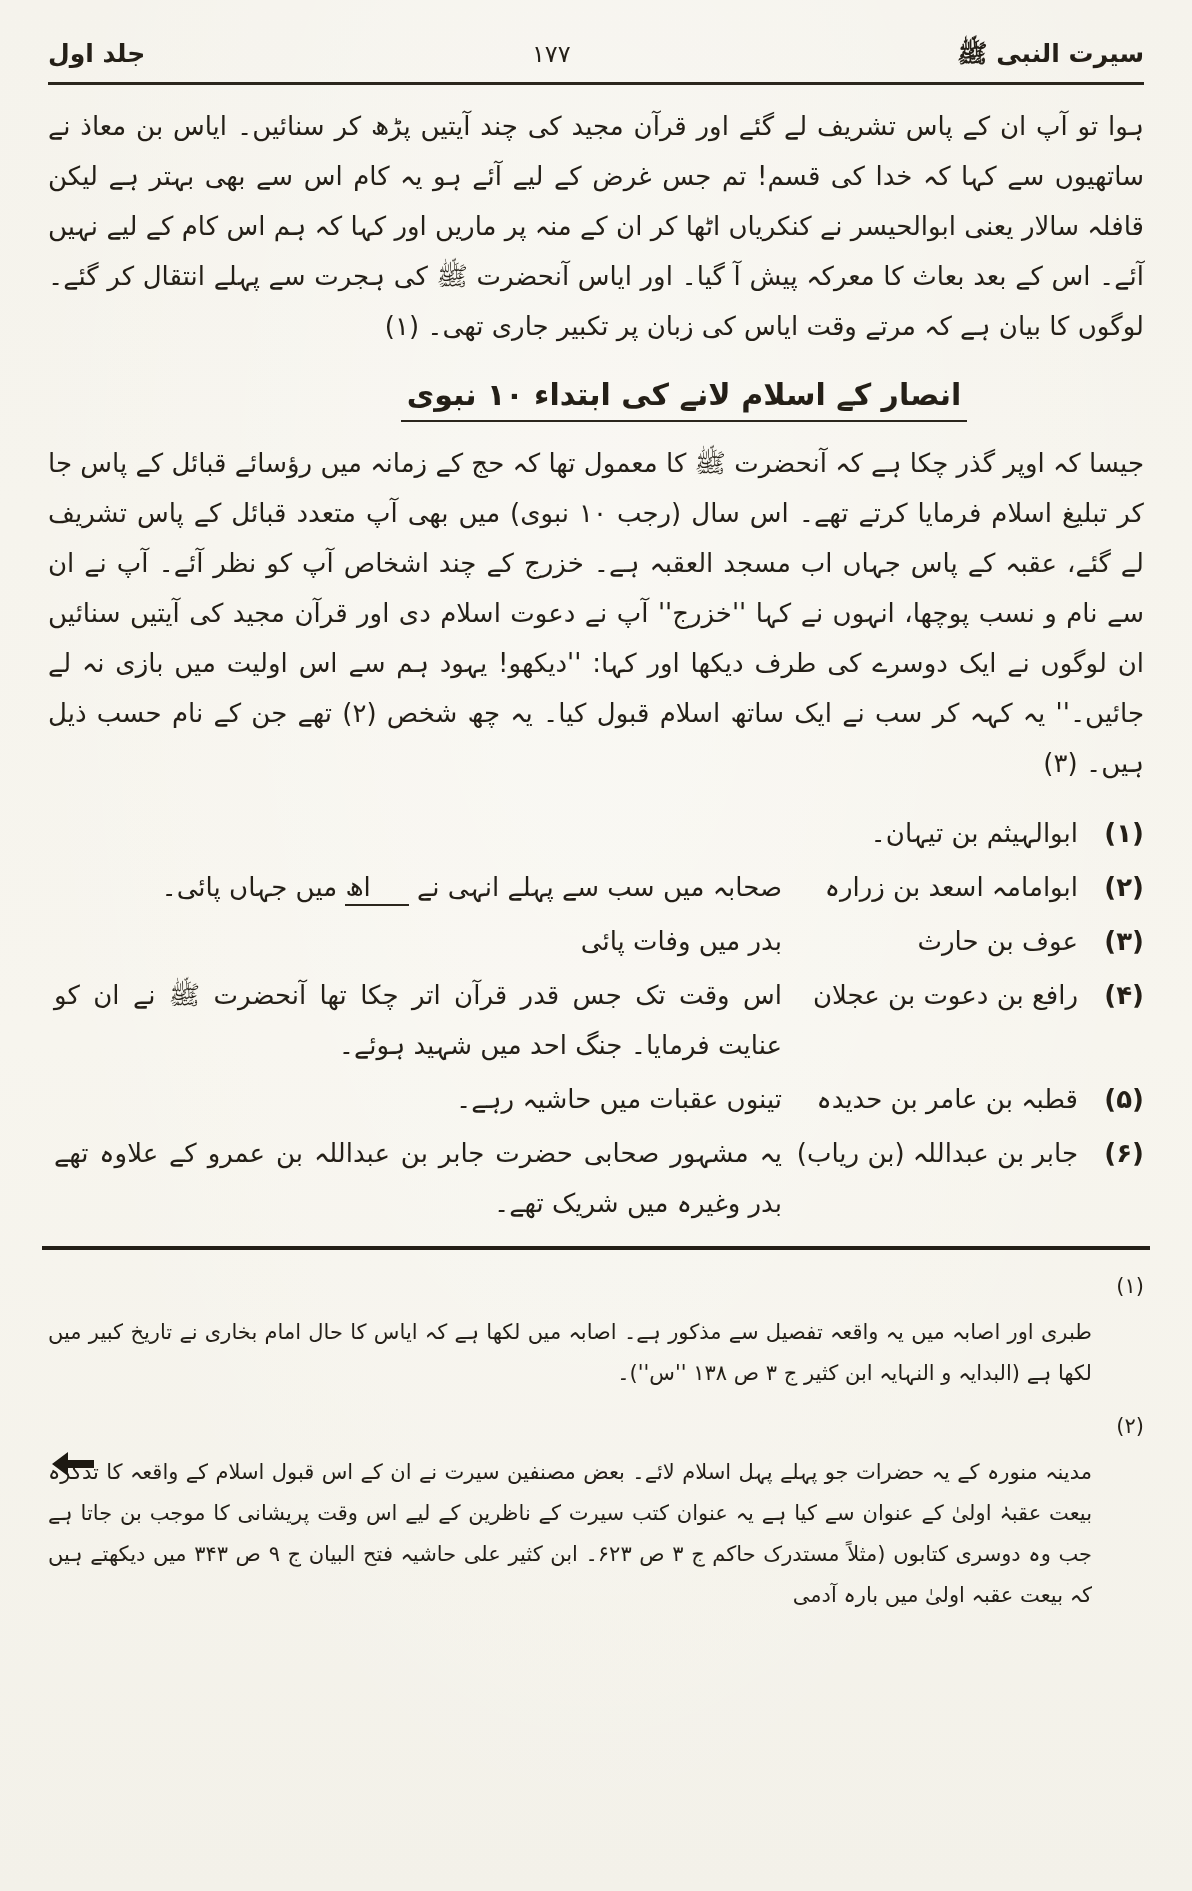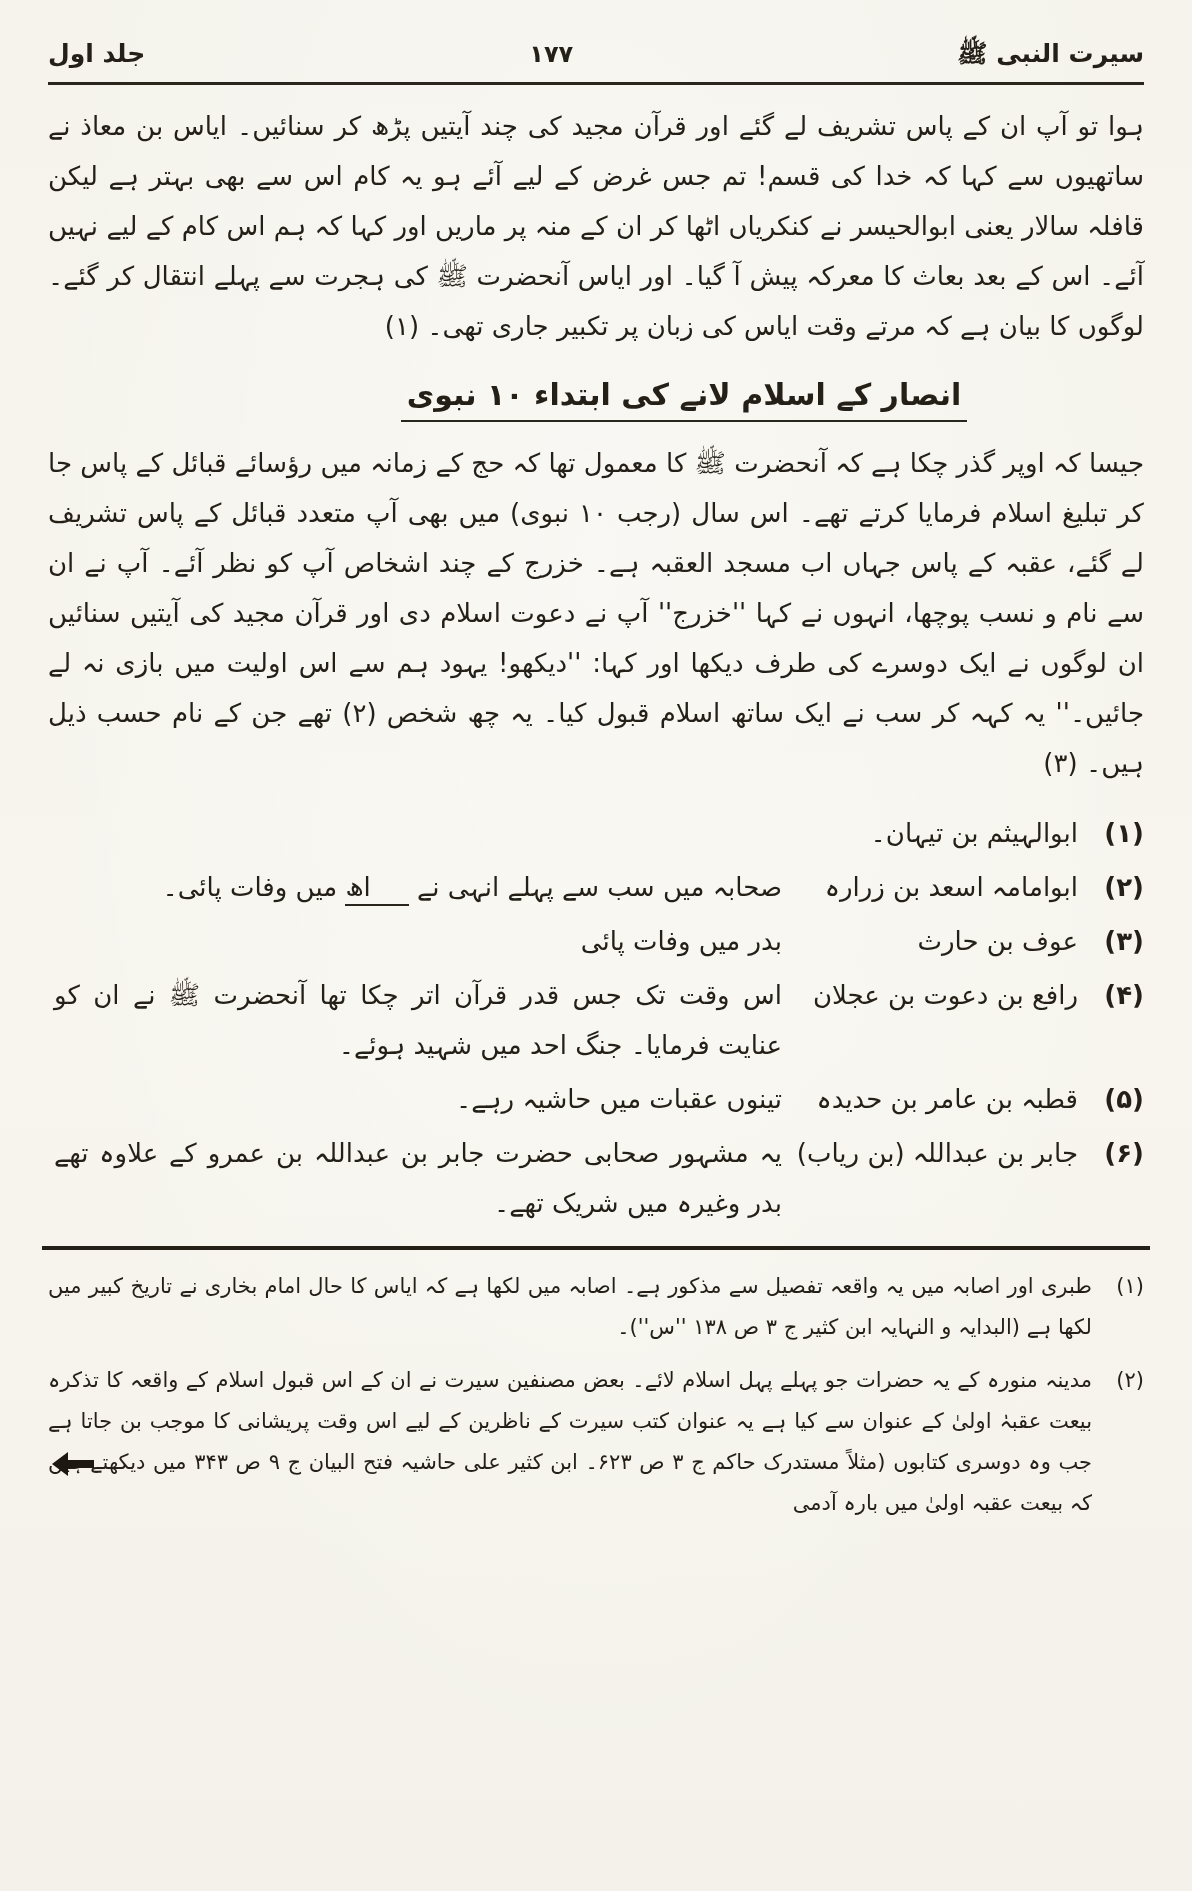--- a/index.html
+++ b/index.html
@@ -15,21 +15,21 @@
     font-family:"DejaVu Sans", "DejaVu Serif", sans-serif;
     direction:rtl;
     padding:34px 48px 0 48px;
     overflow:hidden;
   }
   
   .hdr {
     display:flex; align-items:flex-end; justify-content:space-between;
     font-size:25px; font-weight:bold; line-height:40px;
   }
-  .hdr .pageno { font-size:24px; font-weight:bold; letter-spacing:2px; }
+  .hdr .pageno { font-size:24px; font-weight:normal; letter-spacing:2px; }
   .hdr-rule { border:none; border-top:3px solid #2b261d; margin-top:8px; }
 
   
   .para {
     margin-top:16px;
     font-size:26px; line-height:50px;
     text-align:justify;
   }
   .heading-wrap { text-align:center; margin:26px 0 14px 0; transform:translateX(88px); }
   .heading-wrap .hline {
@@ -54,21 +54,21 @@
   }
 
   
   .fn-rule { border:none; border-top:4px solid #241f17; margin:18px -6px 16px -6px; }
   .footnote {
     display:flex; align-items:flex-start;
     font-size:21px; line-height:41px;
     margin-bottom:12px;
   }
   .fn-num { flex:0 0 52px; }
-  .fn-text { flex:1 1 auto; text-align:justify; }
+  .fn-text { flex:1 1 auto; text-align:justify;margin-top:46px; }
 
   .arrow-icon { position:absolute; top:1452px; left:52px; }
 </style>
 </head>
 <body>
 
 <div class="page">
 
   <div class="hdr">
     <span>سیرت النبی ﷺ</span>
@@ -89,21 +89,21 @@
 
     <div class="list-row">
       <span class="li-num">(۱)</span>
       <span class="li-name">ابوالہیثم بن تیہان۔</span>
       <span class="li-note"></span>
     </div>
 
     <div class="list-row">
       <span class="li-num">(۲)</span>
       <span class="li-name">ابوامامہ اسعد بن زرارہ</span>
-      <span class="li-note"><span>صحابہ میں سب سے پہلے انہی نے </span><span class="year-blank">اھ</span><span> میں وفات پائی۔</span></span>
+      <span class="li-note"><span>صحابہ میں سب سے پہلے انہی نے </span><span class="year-blank">اھ</span><span> میں جہاں پائی۔</span></span>
     </div>
 
     <div class="list-row">
       <span class="li-num">(۳)</span>
       <span class="li-name">عوف بن حارث</span>
       <span class="li-note">بدر میں وفات پائی</span>
     </div>
 
     <div class="list-row">
       <span class="li-num">(۴)</span>

